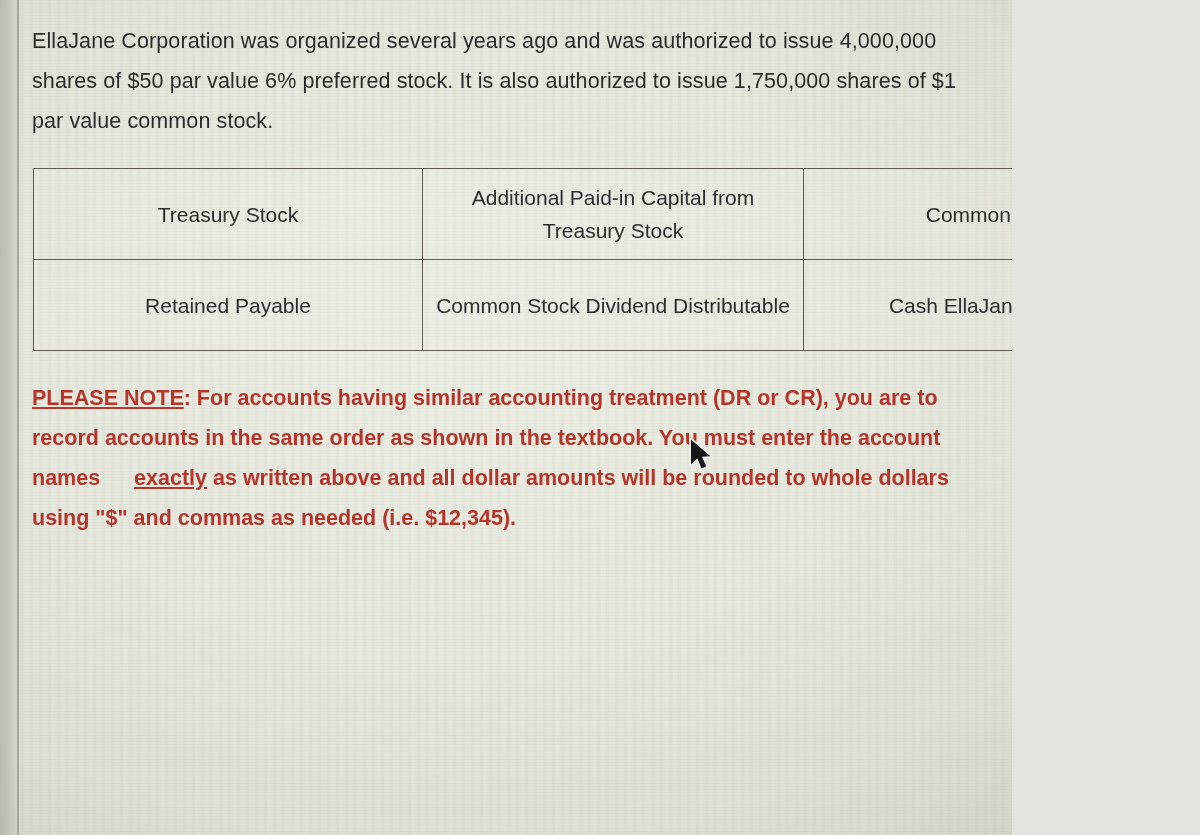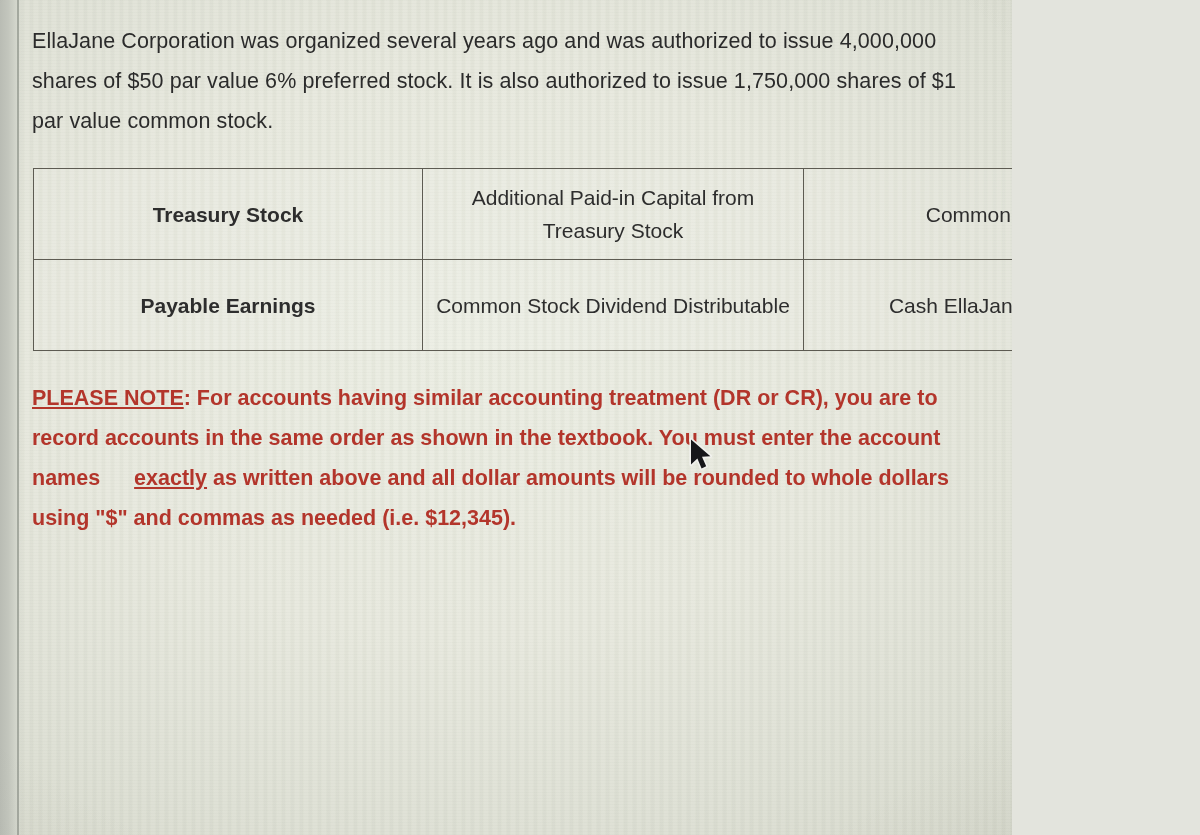--- a/index.html
+++ b/index.html
@@ -116,21 +116,21 @@
     border: 1.4px solid #5d5b52;
     color: #2d2d2d;
     font-size: 21px;
     line-height: 33px;
     text-align: center;
     vertical-align: middle;
     height: 82px;
     padding: 4px 10px;
     background: rgba(255,255,255,0.07);
   }
-  table.accounts td.c1 { width: 368px; font-weight: bold; }
+  table.accounts td.c1 { width: 368px; }
   table.accounts td.c2 { width: 360px; }
   table.accounts td.c3 { width: 367px; }
 
   
   #mouse-cursor {
     position: absolute;
     left: 688px;
     top: 438px;
     width: 26px;
     height: 34px;
@@ -150,21 +150,21 @@
 
     <div id="accounts-table-wrap">
       <table class="accounts">
         <tbody>
           <tr>
             <td class="c1">Treasury Stock</td>
             <td class="c2">Additional Paid-in Capital from Treasury Stock</td>
             <td class="c3">Common Stock</td>
           </tr>
           <tr>
-            <td class="c1">Payable Earnings</td>
+            <td class="c1">Retained Payable</td>
             <td class="c2">Common Stock Dividend Distributable</td>
             <td class="c3">Cash EllaJane Payable</td>
           </tr>
         </tbody>
       </table>
     </div>
 
 
     <p class="para red" id="please-para"><span class="u">PLEASE NOTE</span><span>: </span><span>For accounts having similar accounting treatment (DR or CR), you are to record accounts in the same order as shown in the textbook. You must enter the account names </span><span class="ital-u">exactly</span><span> as written above and all dollar amounts will be rounded to whole dollars using "$" and commas as needed (i.e. $12,345).</span></p>
 

